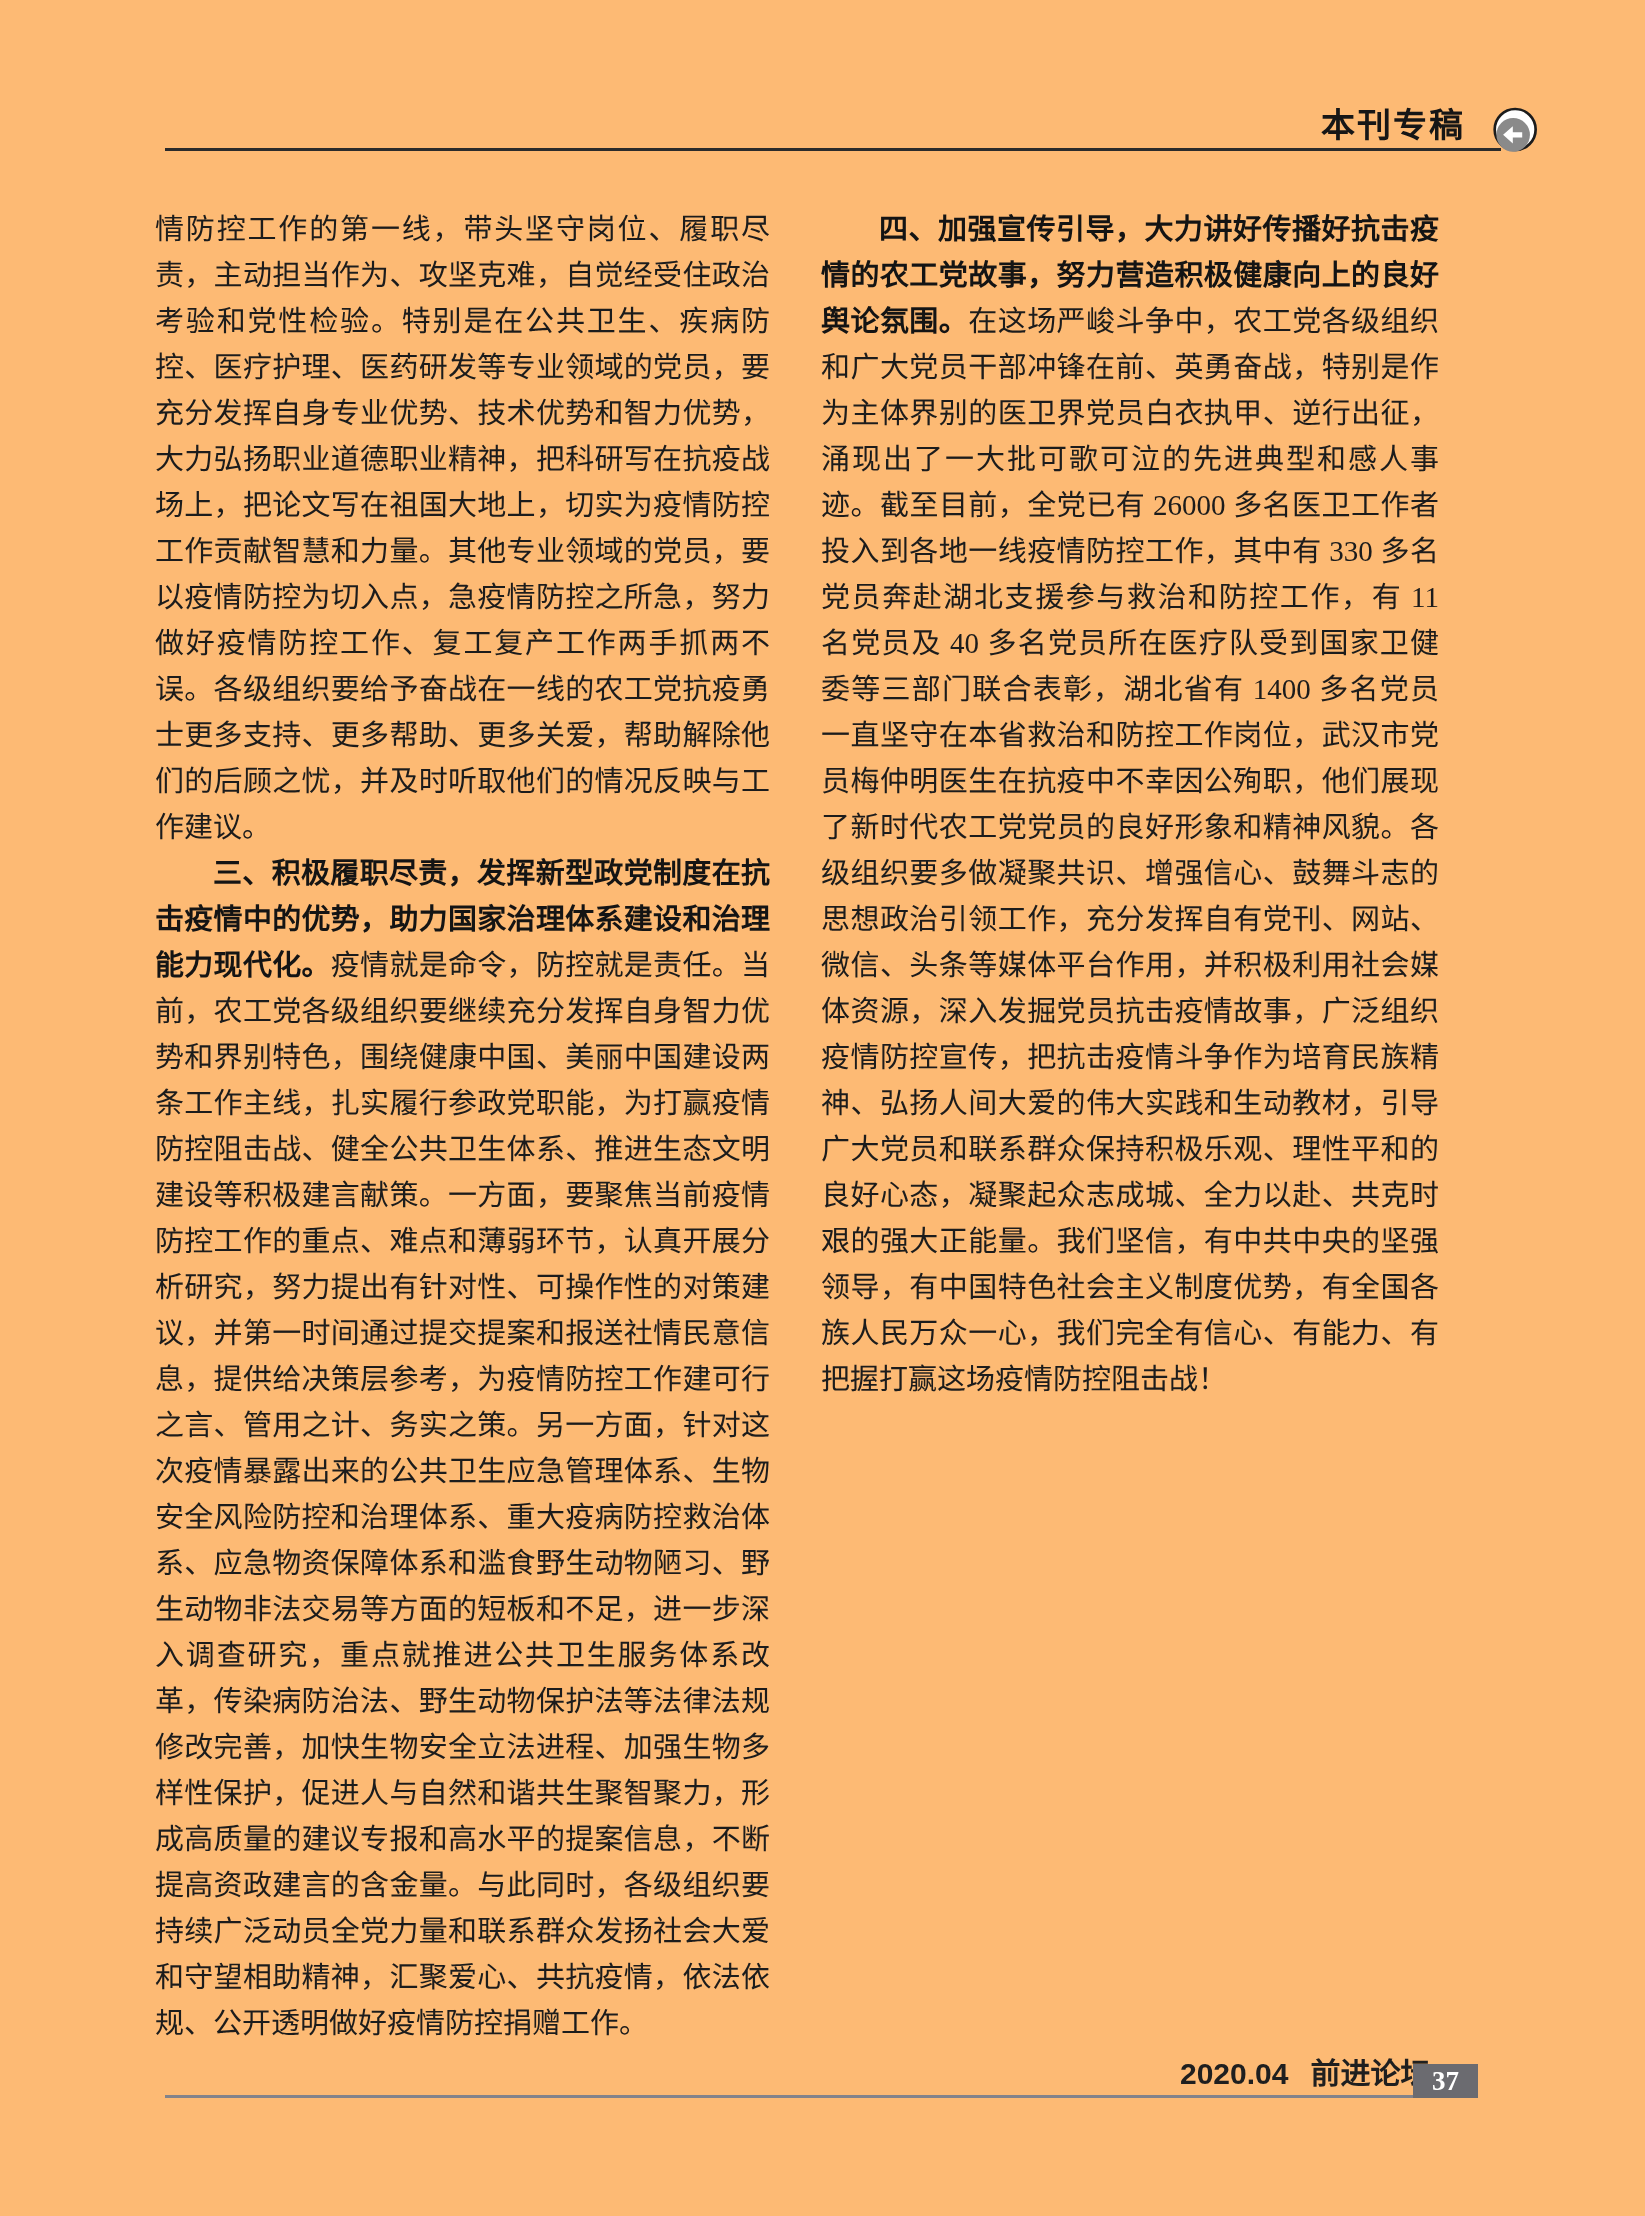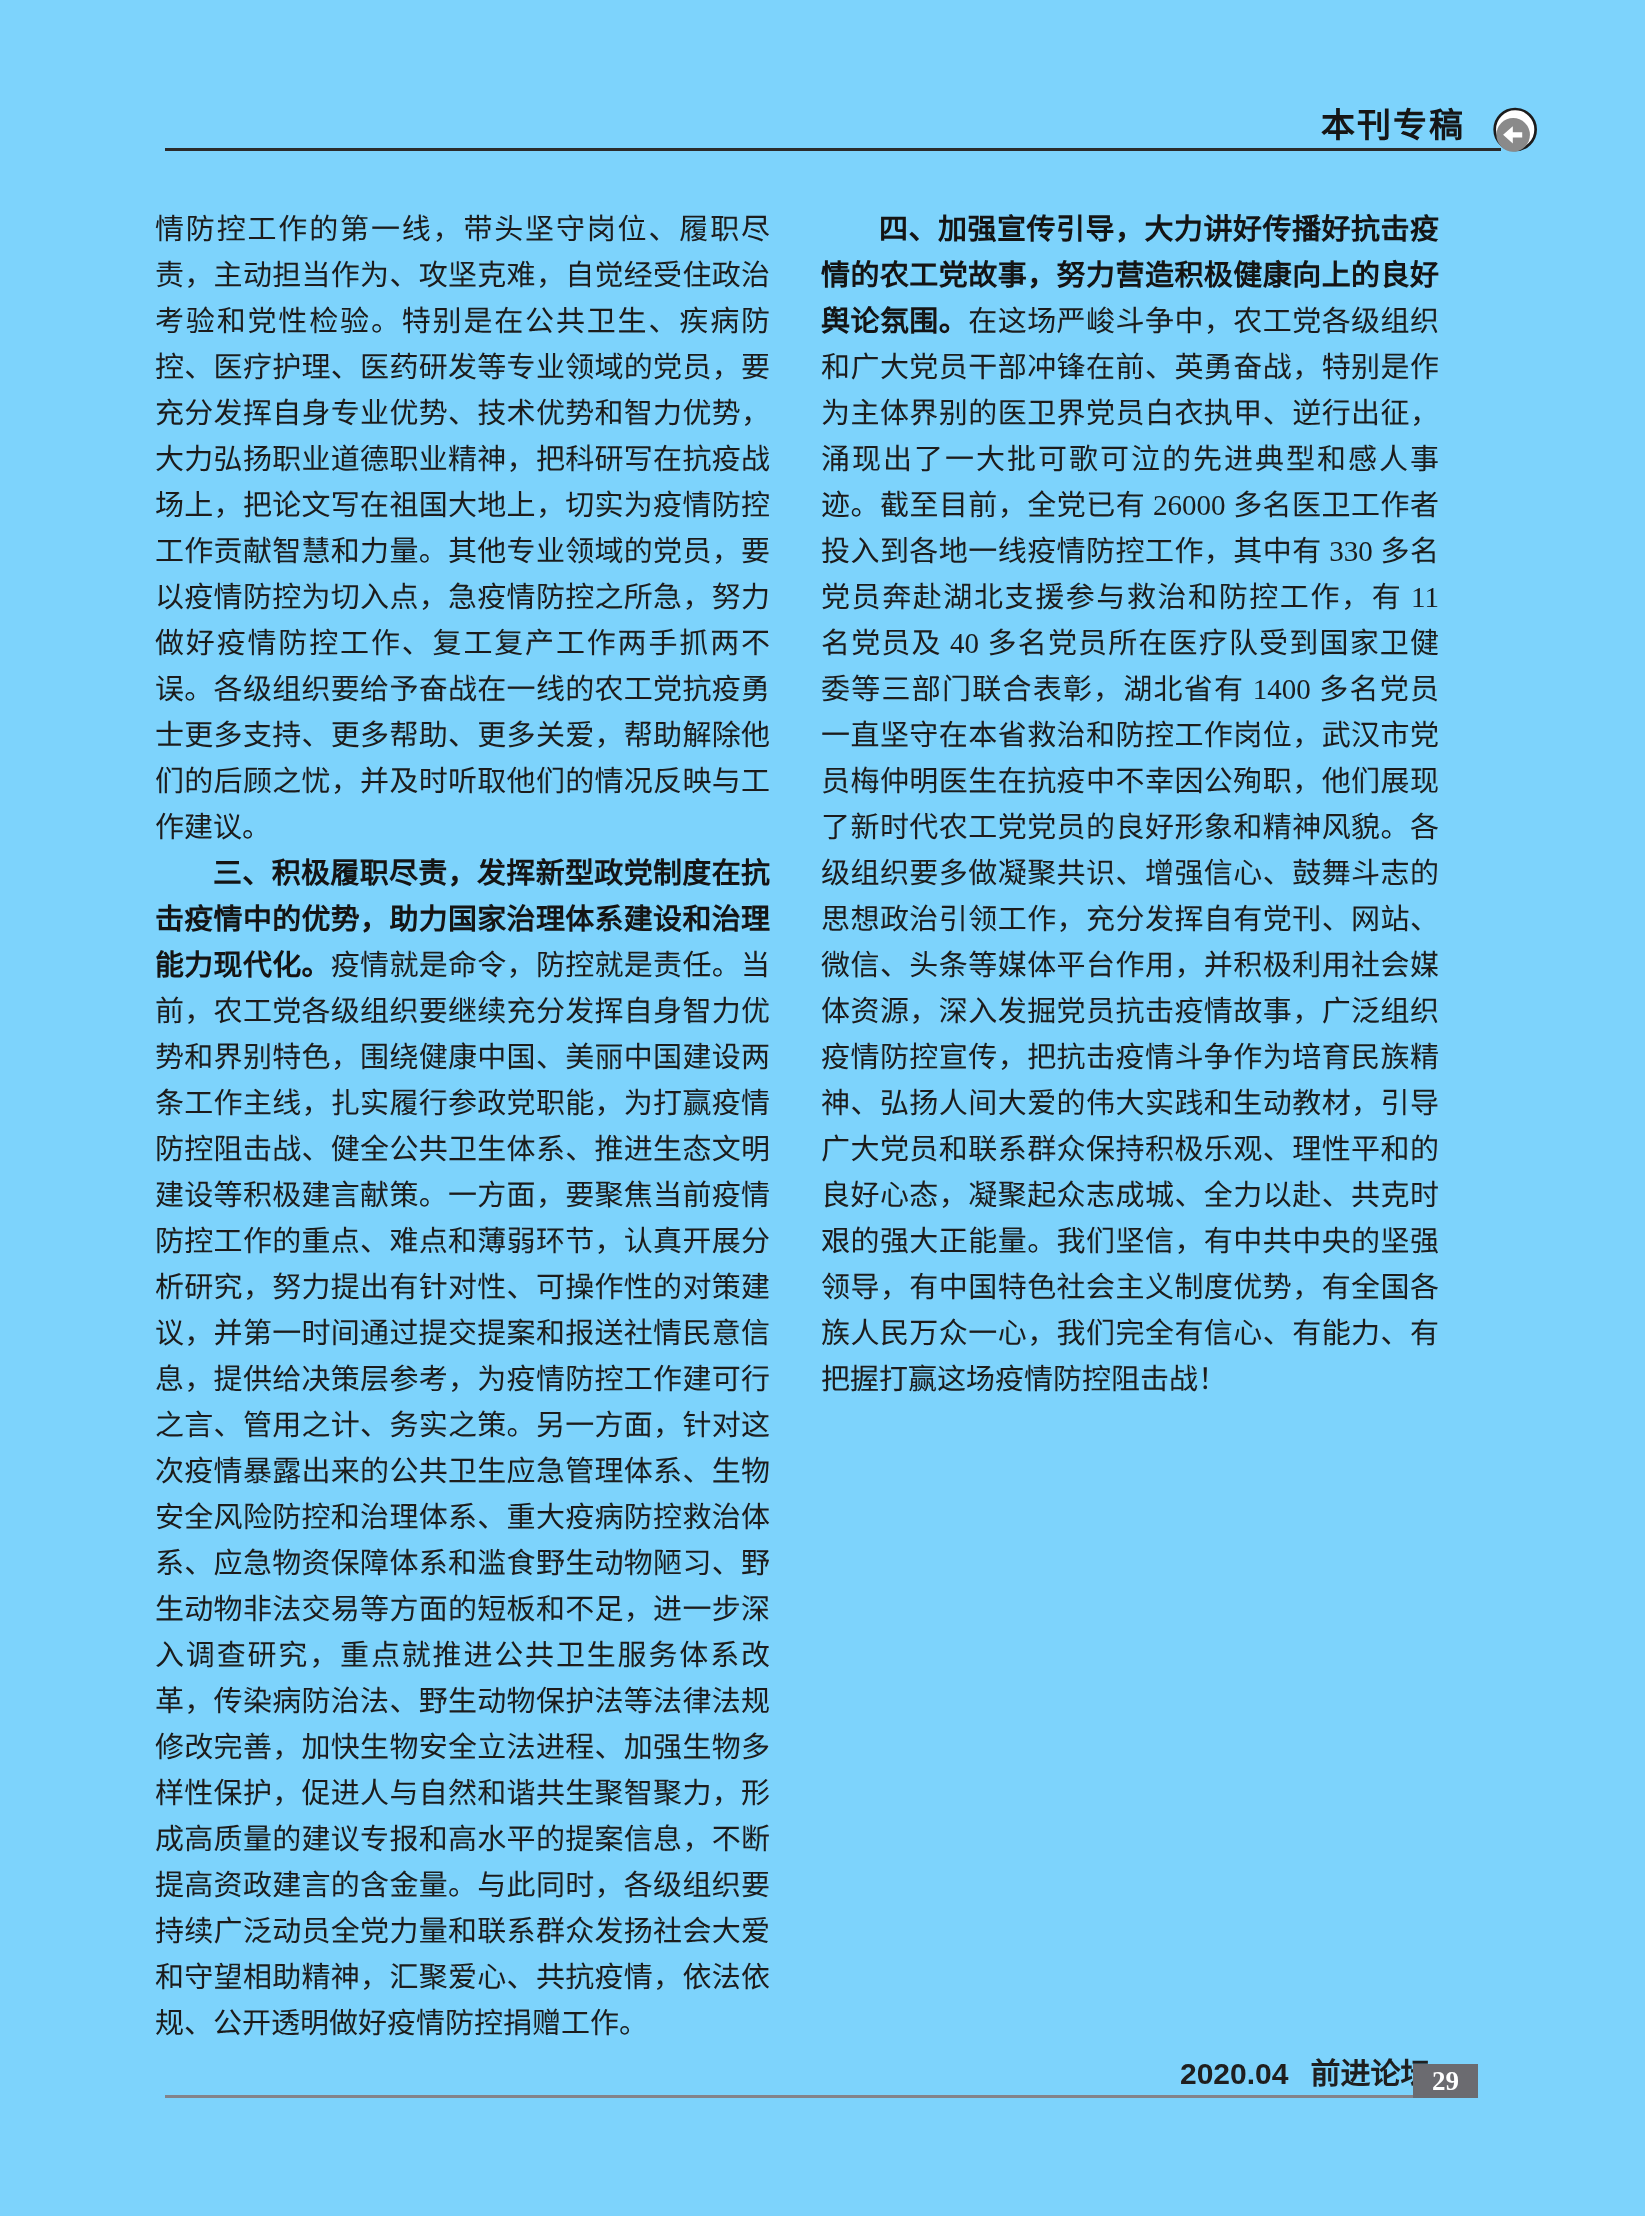--- a/index.html
+++ b/index.html
@@ -5,21 +5,21 @@
 <style>
   html, body {
     margin: 0;
     padding: 0;
     background: #ffffff;
   }
   .page {
     position: relative;
     width: 1645px;
     height: 2216px;
-    background: #7dd3fc;
+    background: #fdba74;
     overflow: hidden;
     font-family: "Liberation Serif", "DejaVu Serif", serif;
     color: #1c1c1c;
   }
 
   
   .header-rule {
     position: absolute;
     left: 165px;
     top: 148px;
@@ -143,16 +143,16 @@
   <div class="col col-right">
       <p class="para indent"><strong class="lead">四、加强宣传引导，大力讲好传播好抗击疫情的农工党故事，努力营造积极健康向上的良好舆论氛围。</strong>在这场严峻斗争中，农工党各级组织和广大党员干部冲锋在前、英勇奋战，特别是作为主体界别的医卫界党员白衣执甲、逆行出征，涌现出了一大批可歌可泣的先进典型和感人事迹。截至目前，全党已有 26000 多名医卫工作者投入到各地一线疫情防控工作，其中有 330 多名党员奔赴湖北支援参与救治和防控工作，有 11 名党员及 40 多名党员所在医疗队受到国家卫健委等三部门联合表彰，湖北省有 1400 多名党员一直坚守在本省救治和防控工作岗位，武汉市党员梅仲明医生在抗疫中不幸因公殉职，他们展现了新时代农工党党员的良好形象和精神风貌。各级组织要多做凝聚共识、增强信心、鼓舞斗志的思想政治引领工作，充分发挥自有党刊、网站、微信、头条等媒体平台作用，并积极利用社会媒体资源，深入发掘党员抗击疫情故事，广泛组织疫情防控宣传，把抗击疫情斗争作为培育民族精神、弘扬人间大爱的伟大实践和生动教材，引导广大党员和联系群众保持积极乐观、理性平和的良好心态，凝聚起众志成城、全力以赴、共克时艰的强大正能量。我们坚信，有中共中央的坚强领导，有中国特色社会主义制度优势，有全国各族人民万众一心，我们完全有信心、有能力、有把握打赢这场疫情防控阻击战！</p>
     </div>
 
 
   <div class="footer-rule"></div>
   <div class="footer-text">
     <span>2020.04</span>
     <span>前进论坛</span>
   </div>
-  <div class="page-badge">29</div>
+  <div class="page-badge">37</div>
 
 </div>
 
 
 </body></html>

